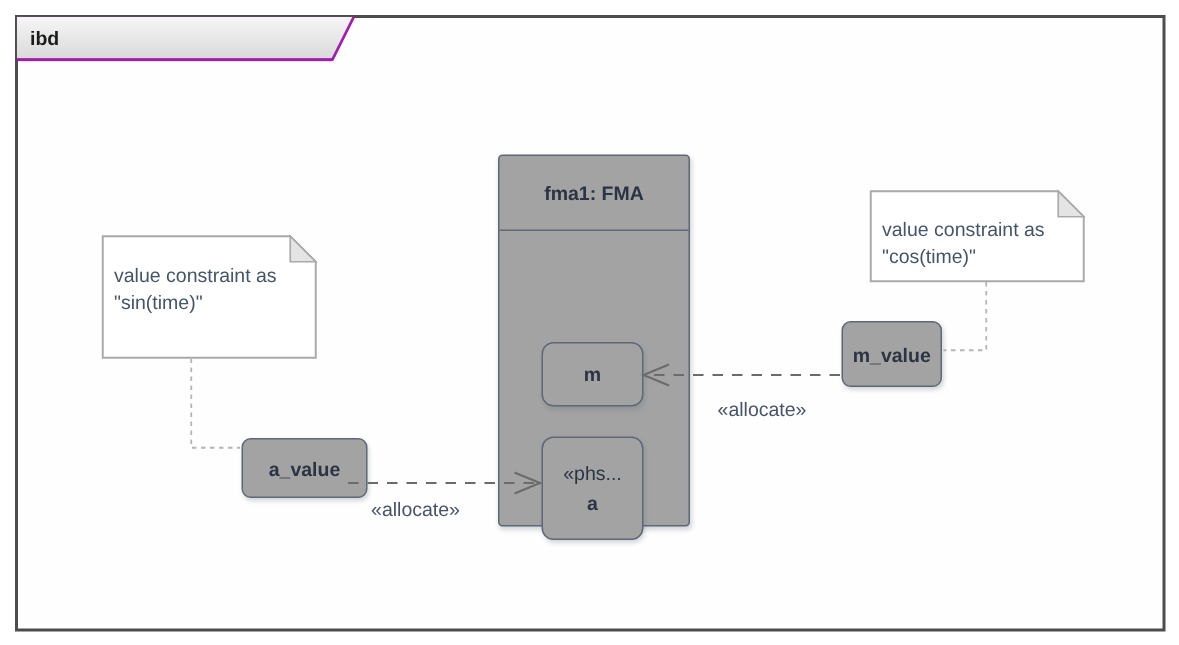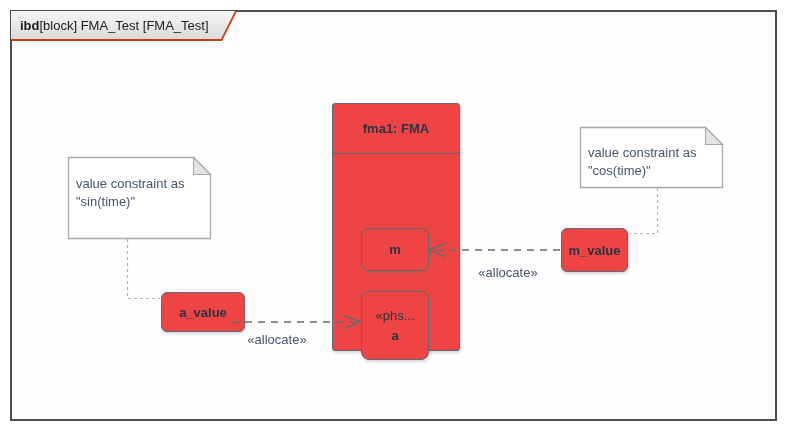--- a/index.html
+++ b/index.html
@@ -11,35 +11,35 @@
   }
   
   .frame {
     position:absolute; left:10px; top:10px; width:763px; height:407px;
     border:2px solid #4d4d4d; background:#fefefe;
   }
   
   .tab-outer {
     position:absolute; left:11px; top:11px; width:226px; height:30px;
     clip-path:polygon(0 0, 100% 0, calc(100% - 15px) 100%, 0 100%);
-    background:#c2410c;
+    background:#a21caf;
     text-align:right;
   }
   .tab-inner {
     position:absolute; left:0px; top:0px; width:224px; height:28px;
     clip-path:polygon(0 0, 100% 0, calc(100% - 14px) 100%, 0 100%);
     background:linear-gradient(#f6f6f6,#dadada);
     display:flex; align-items:center; padding-left:9px; box-sizing:border-box;
     font-size:13px; color:#1c1c1c; white-space:nowrap;
   }
   .tab-inner .kw { font-weight:bold; }
   
   .el {
     position:absolute; box-sizing:border-box;
-    background:#ef4444; border:1.6px solid #5e6876;
+    background:#a3a3a3; border:1.6px solid #5e6876;
     box-shadow:1px 2px 3px rgba(100,110,125,0.28);
     font-size:13px; color:#2b3442;
   }
   .block-main { left:332px; top:103px; width:128px; height:248px; border-radius:3px; }
   .block-main .hdr {
     height:50px; box-sizing:border-box; border-bottom:1.6px solid #5e6876;
     display:flex; align-items:center; justify-content:center; font-weight:bold;
   }
   .block-main .cmp {
     height:50px; box-sizing:border-box; border-bottom:1.6px solid #5e6876;
@@ -53,21 +53,21 @@
   }
   .part-m { left:361px; top:228px; width:68px; height:43px; font-weight:bold; }
   .part-a { left:361px; top:291px; width:68px; height:69px; line-height:20px; }
   .part-a .stereo { font-weight:normal; }
   .part-a .nm { font-weight:bold; }
   .vbox {
     border-radius:6px; display:flex; align-items:center; justify-content:center;
     font-weight:bold;
   }
   .v-a { left:161px; top:292px; width:84px; height:40px; }
-  .v-m { left:561px; top:228px; width:67px; height:44px;text-align:right; }
+  .v-m { left:561px; top:214px; width:67px; height:44px;text-align:right; }
   
   svg.overlay { position:absolute; left:0; top:0; pointer-events:none; }
   .note-body { fill:#ffffff; stroke:#a9a9a9; stroke-width:1.3; }
   .note-fold { fill:#e4e4e4; stroke:#a9a9a9; stroke-width:1.1; }
   .note-text { font-family:"Liberation Sans",sans-serif; font-size:13px; fill:#44546a; }
   .note-conn { stroke:#b5b5b5; stroke-width:1.2; stroke-dasharray:3 3; fill:none; }
   .alloc-line { stroke:#6b6b6b; stroke-width:1.4; stroke-dasharray:7 6; fill:none; }
   .alloc-arrow { stroke:#6b6b6b; stroke-width:1.4; fill:none; }
   .alloc-label {
     font-family:"Liberation Sans",sans-serif; font-size:13px; fill:#47536b;
@@ -75,21 +75,20 @@
   }
 </style>
 </head>
 <body>
 
 <div class="frame"></div>
 
 <div class="tab-outer">
   <div class="tab-inner">
     <span class="kw">ibd</span>
-      <span>[block] FMA_Test [FMA_Test]</span>
   </div>
 </div>
 
 <div class="el block-main">
   <div class="hdr">fma1: FMA</div>
 </div>
 
 <div class="el part part-m">
   <span>m</span>
 </div>

